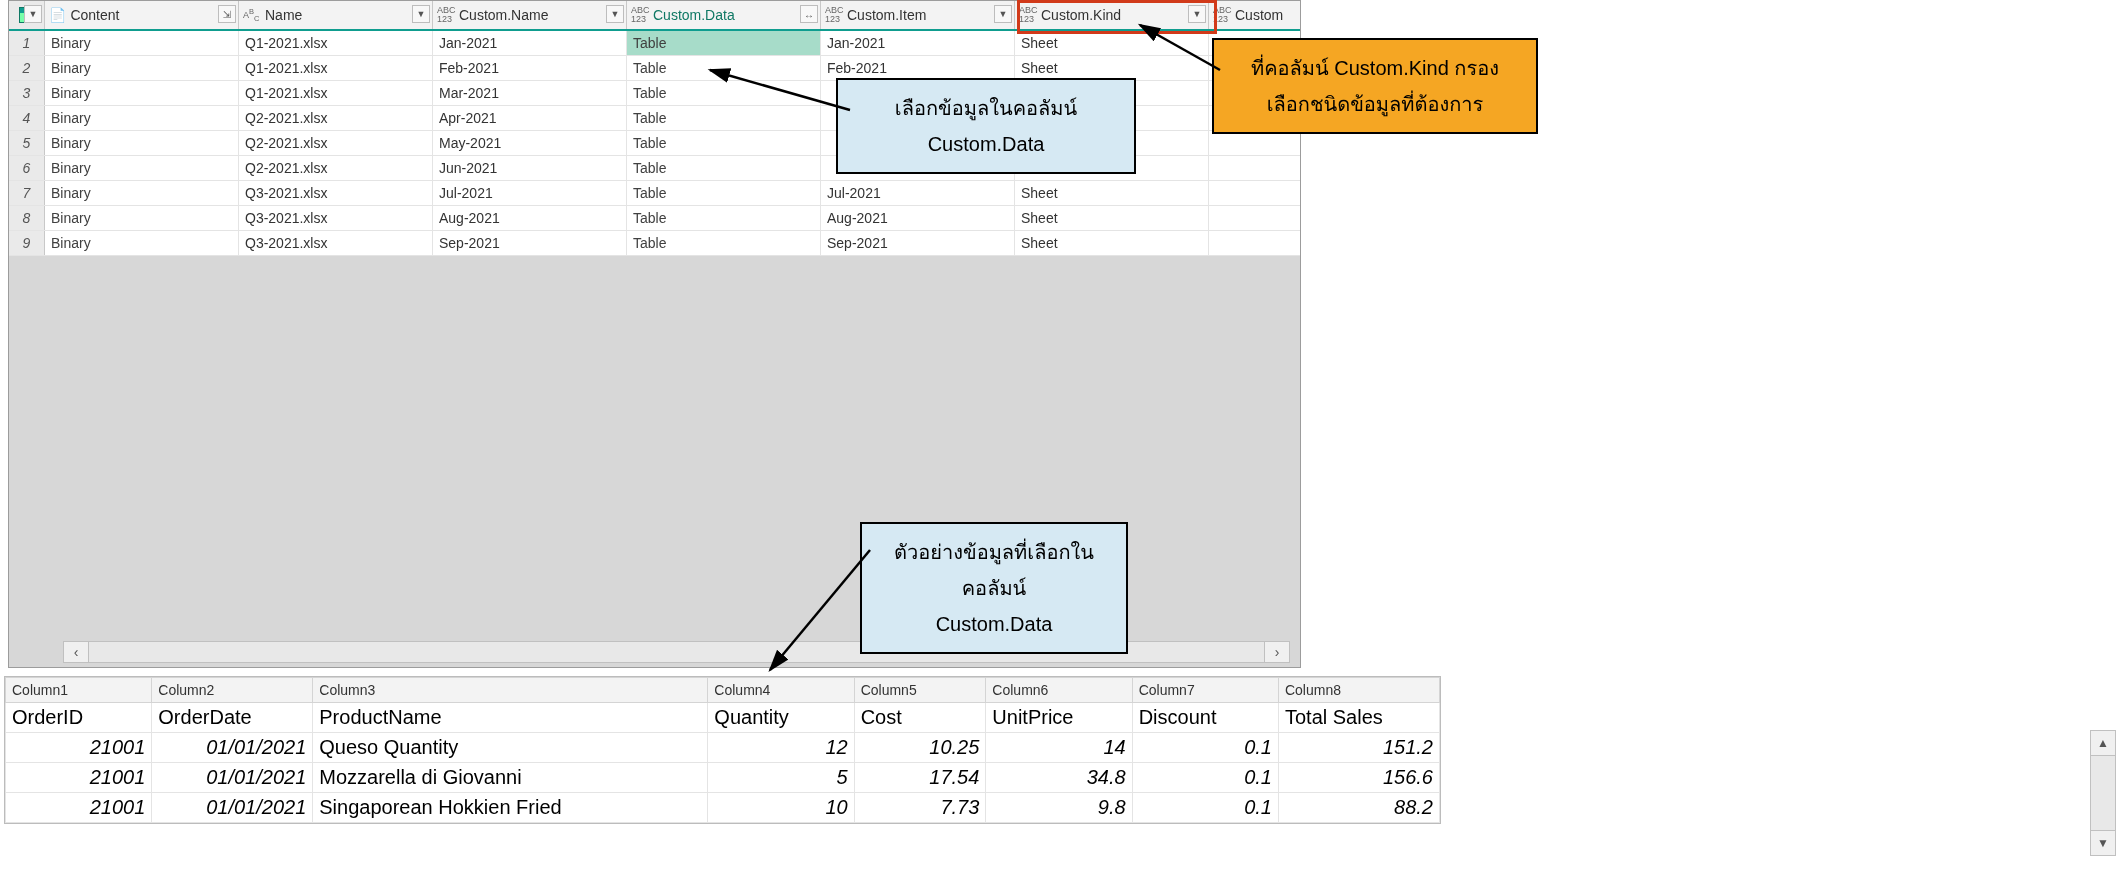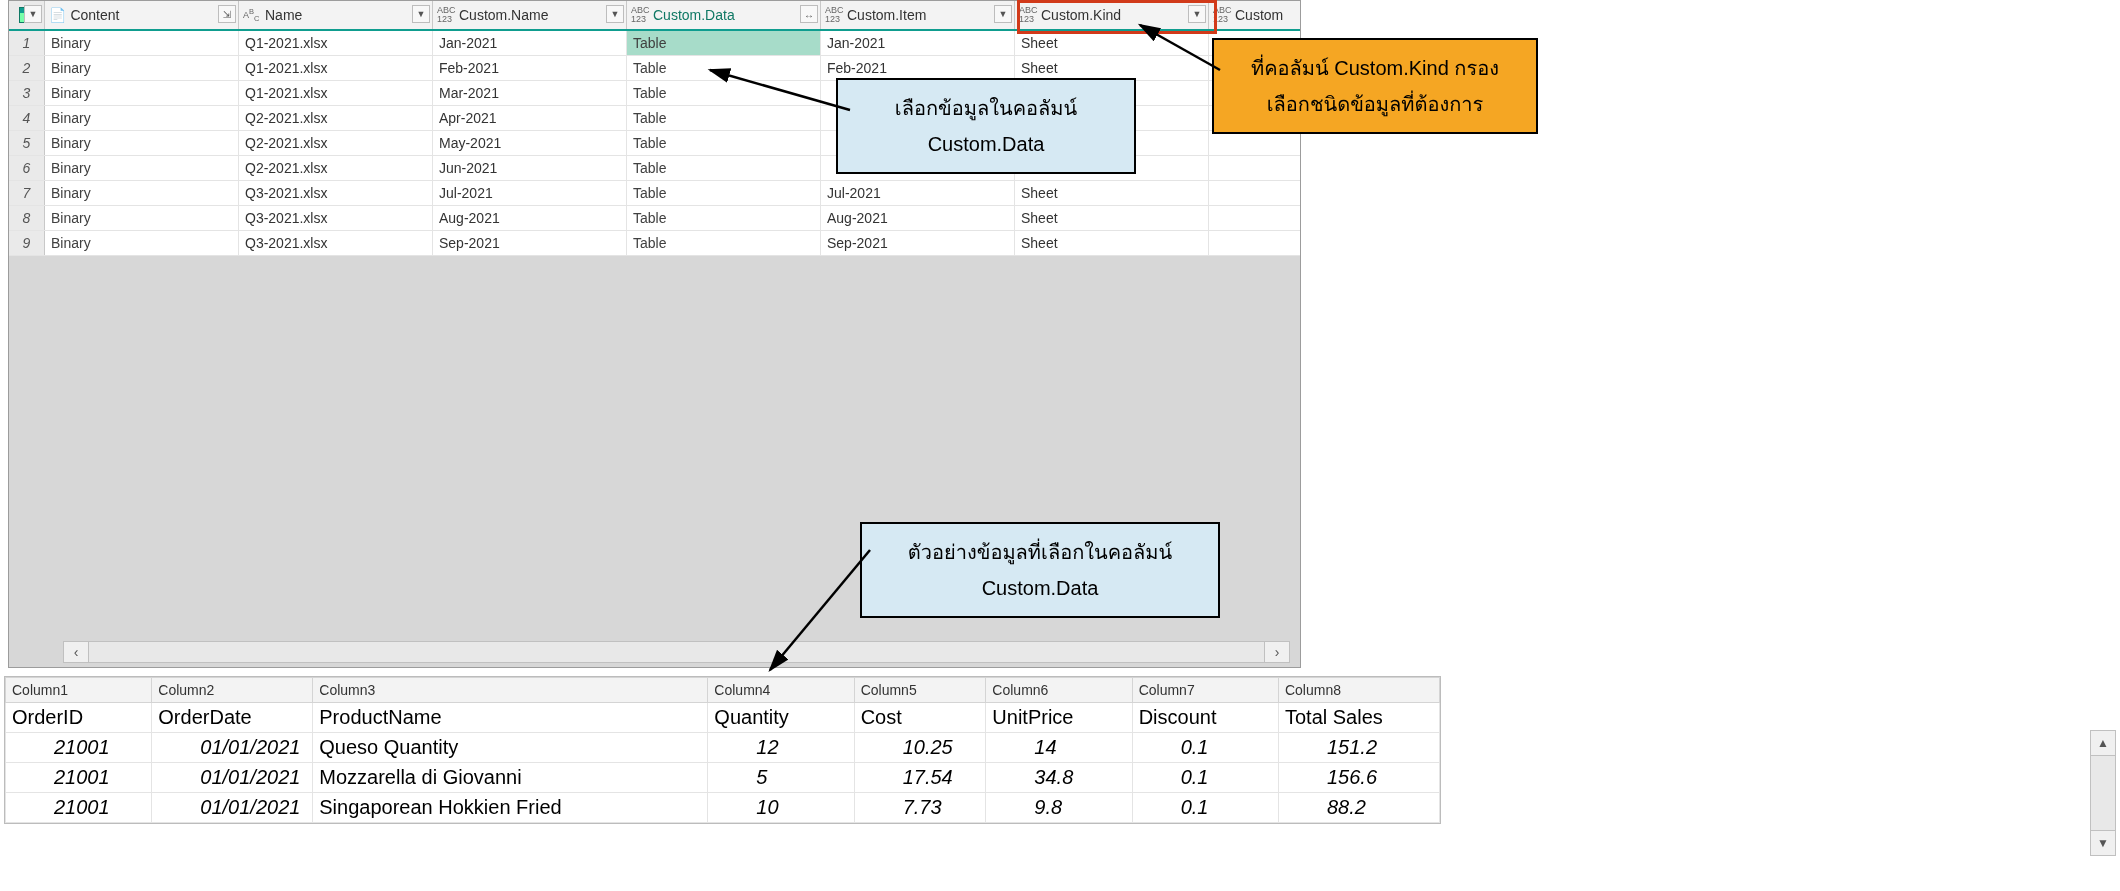--- a/index.html
+++ b/index.html
@@ -176,21 +176,21 @@
     font-weight: normal;
     padding: 4px 6px;
     font-size:14px;
     color:#333;
   }
   .preview td {
     border:1px solid #e4e4e4;
     padding: 3px 6px;
     font-size:20px;
   }
-  .preview td.num { font-style:italic;padding-left:48px; }
+  .preview td.num { text-align:right; font-style:italic;padding-left:48px; }
   .preview td.txt { text-align:left; }
 
   .vscroll {
     position:absolute;
     right: 4px; top: 730px;
     width: 26px; height: 126px;
     display:flex;flex-direction:column;
   }
   .vscroll .arrow{
     height:26px;background:#f0f0f0;border:1px solid #c0c0c0;
@@ -367,21 +367,21 @@
 <div class="callout blue" style="left:836px; top:78px; width:300px;">
   <div>เลือกข้อมูลในคอลัมน์</div>
   <div>Custom.Data</div>
 </div>
 
 <div class="callout orange" style="left:1212px; top:38px; width:326px;">
   <div>ที่คอลัมน์ Custom.Kind กรอง</div>
   <div>เลือกชนิดข้อมูลที่ต้องการ</div>
 </div>
 
-<div class="callout blue" style="left:860px; top:522px; width:360px;">
+<div class="callout blue" style="left:860px; top:522px; width:268px;">
   <div>ตัวอย่างข้อมูลที่เลือกในคอลัมน์</div>
   <div>Custom.Data</div>
 </div>
 
 <svg class="arrow" style="left:700px; top:60px;" width="160" height="60">
   <defs>
       <marker id="ah1" markerWidth="10" markerHeight="10" refX="8" refY="3" orient="auto">
     <path d="M0,0 L0,6 L9,3 z" fill="#000"></path>
       </marker>
     </defs>

